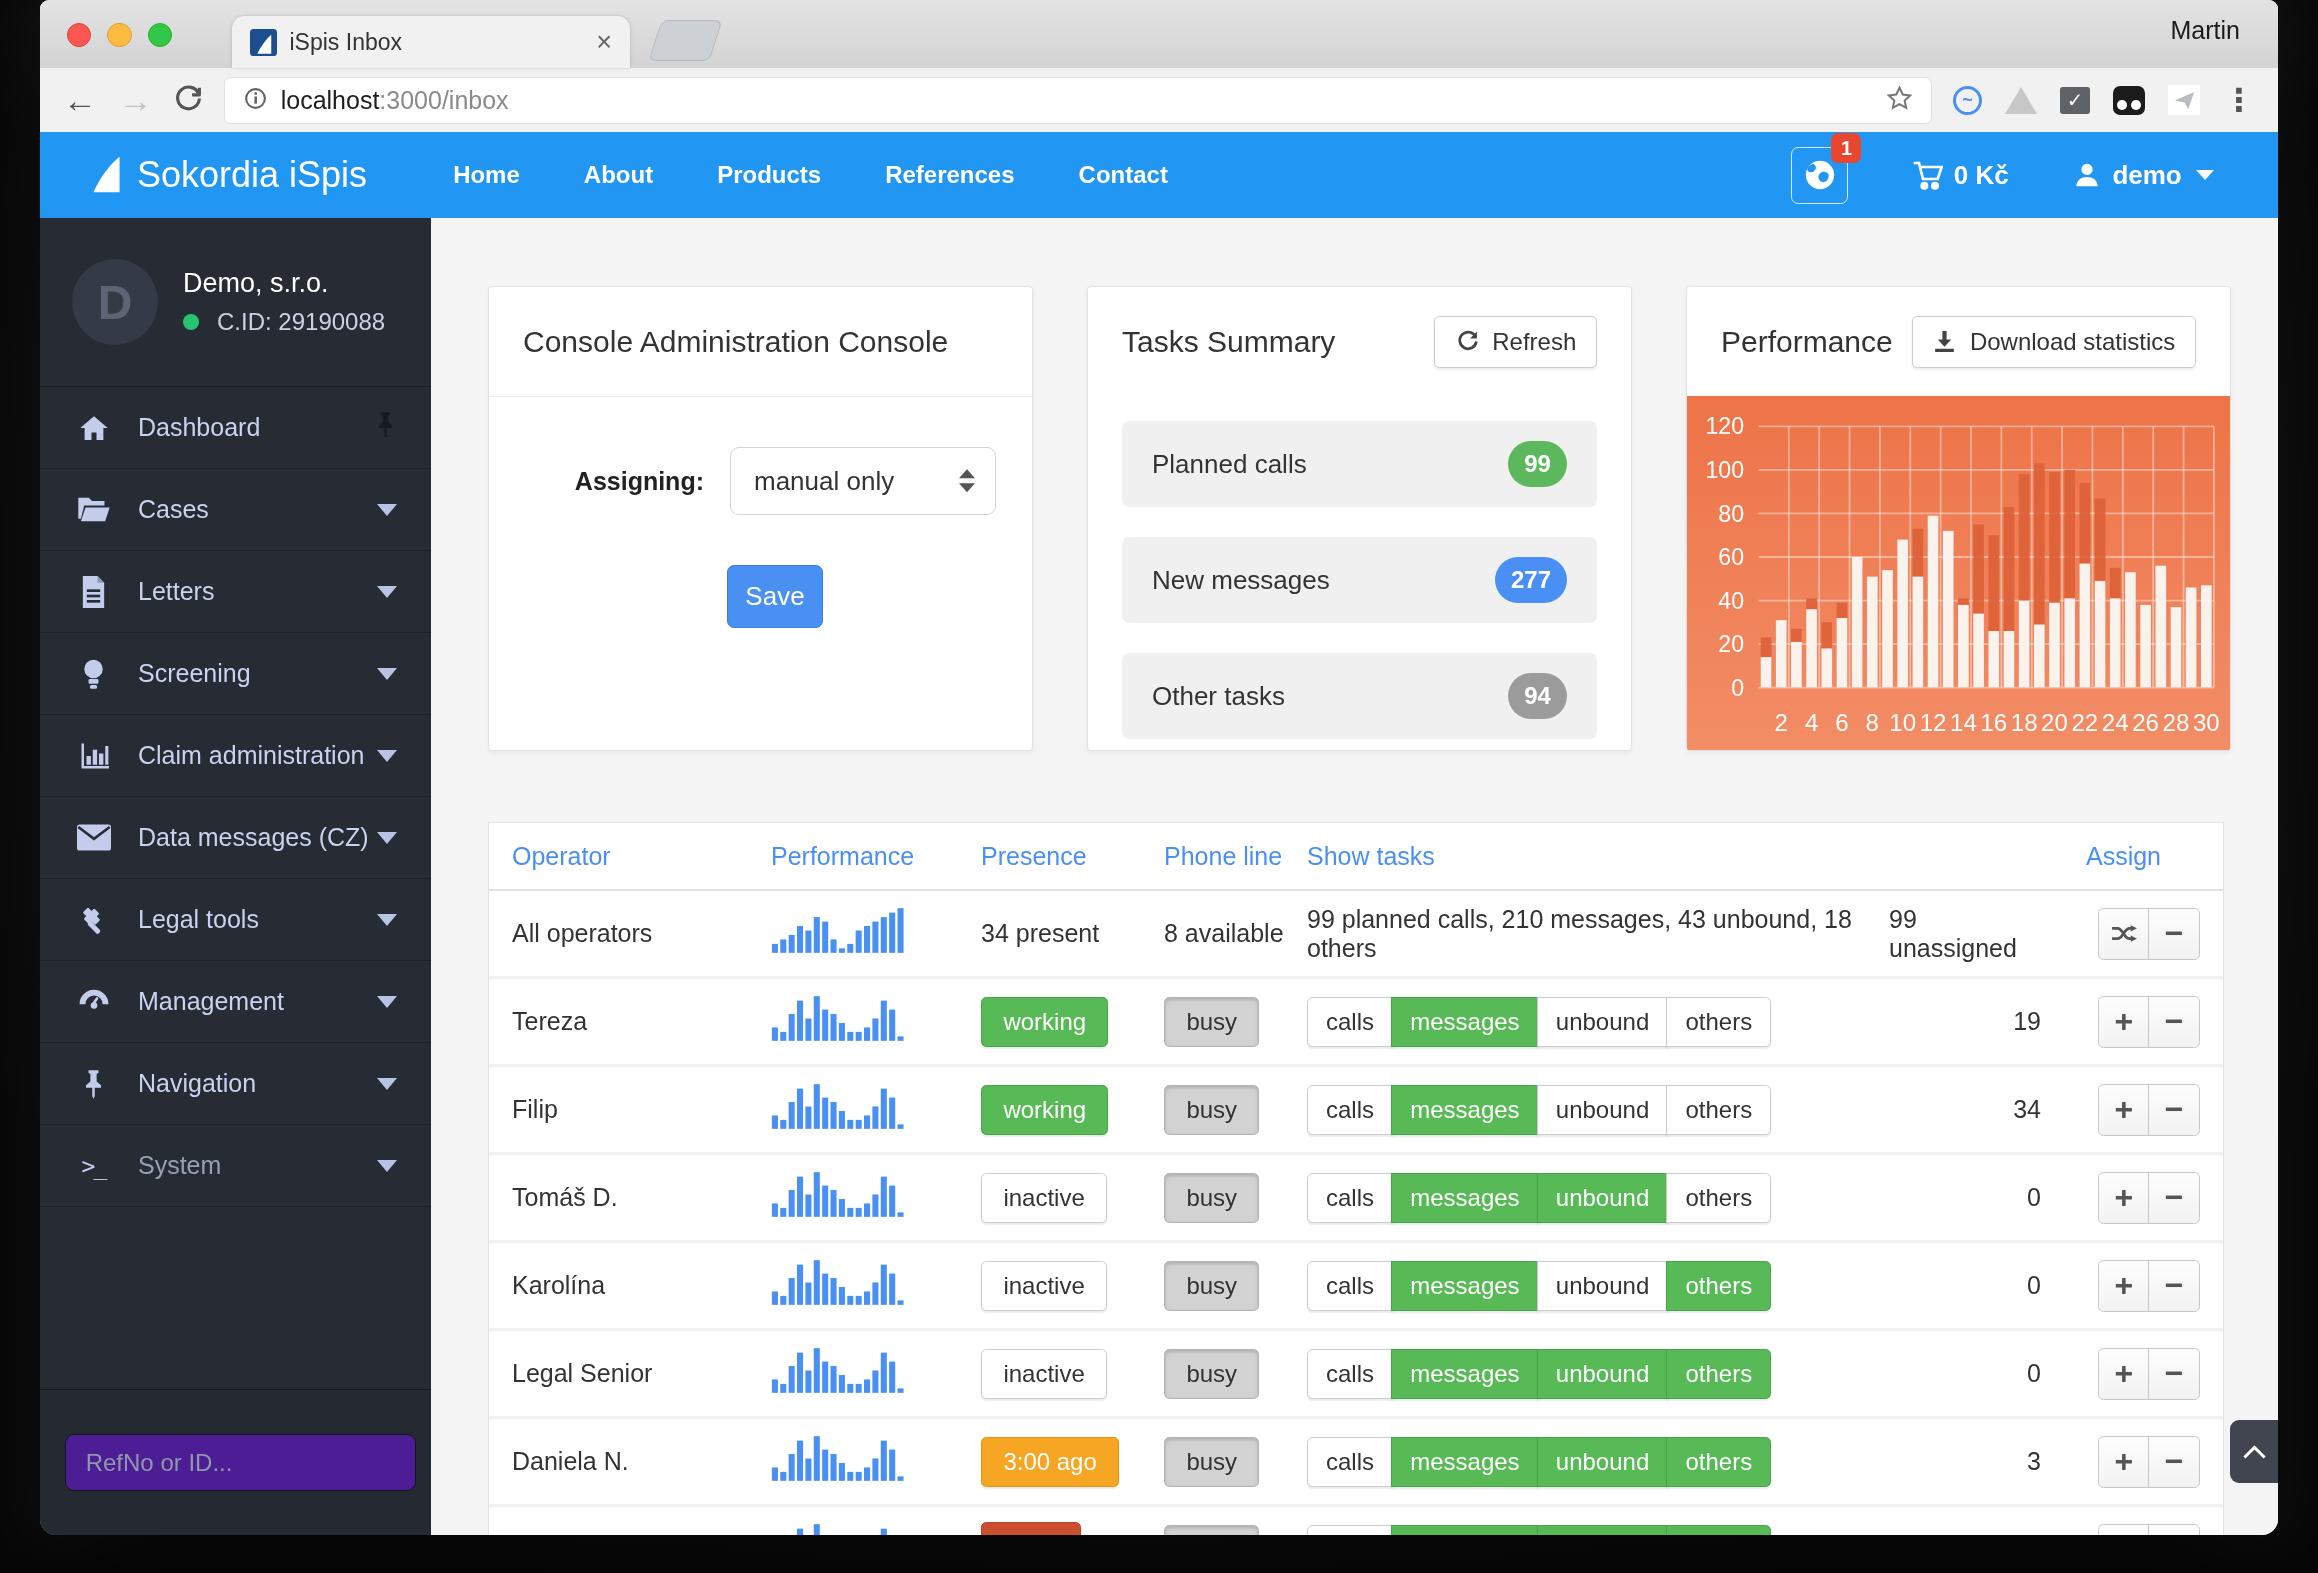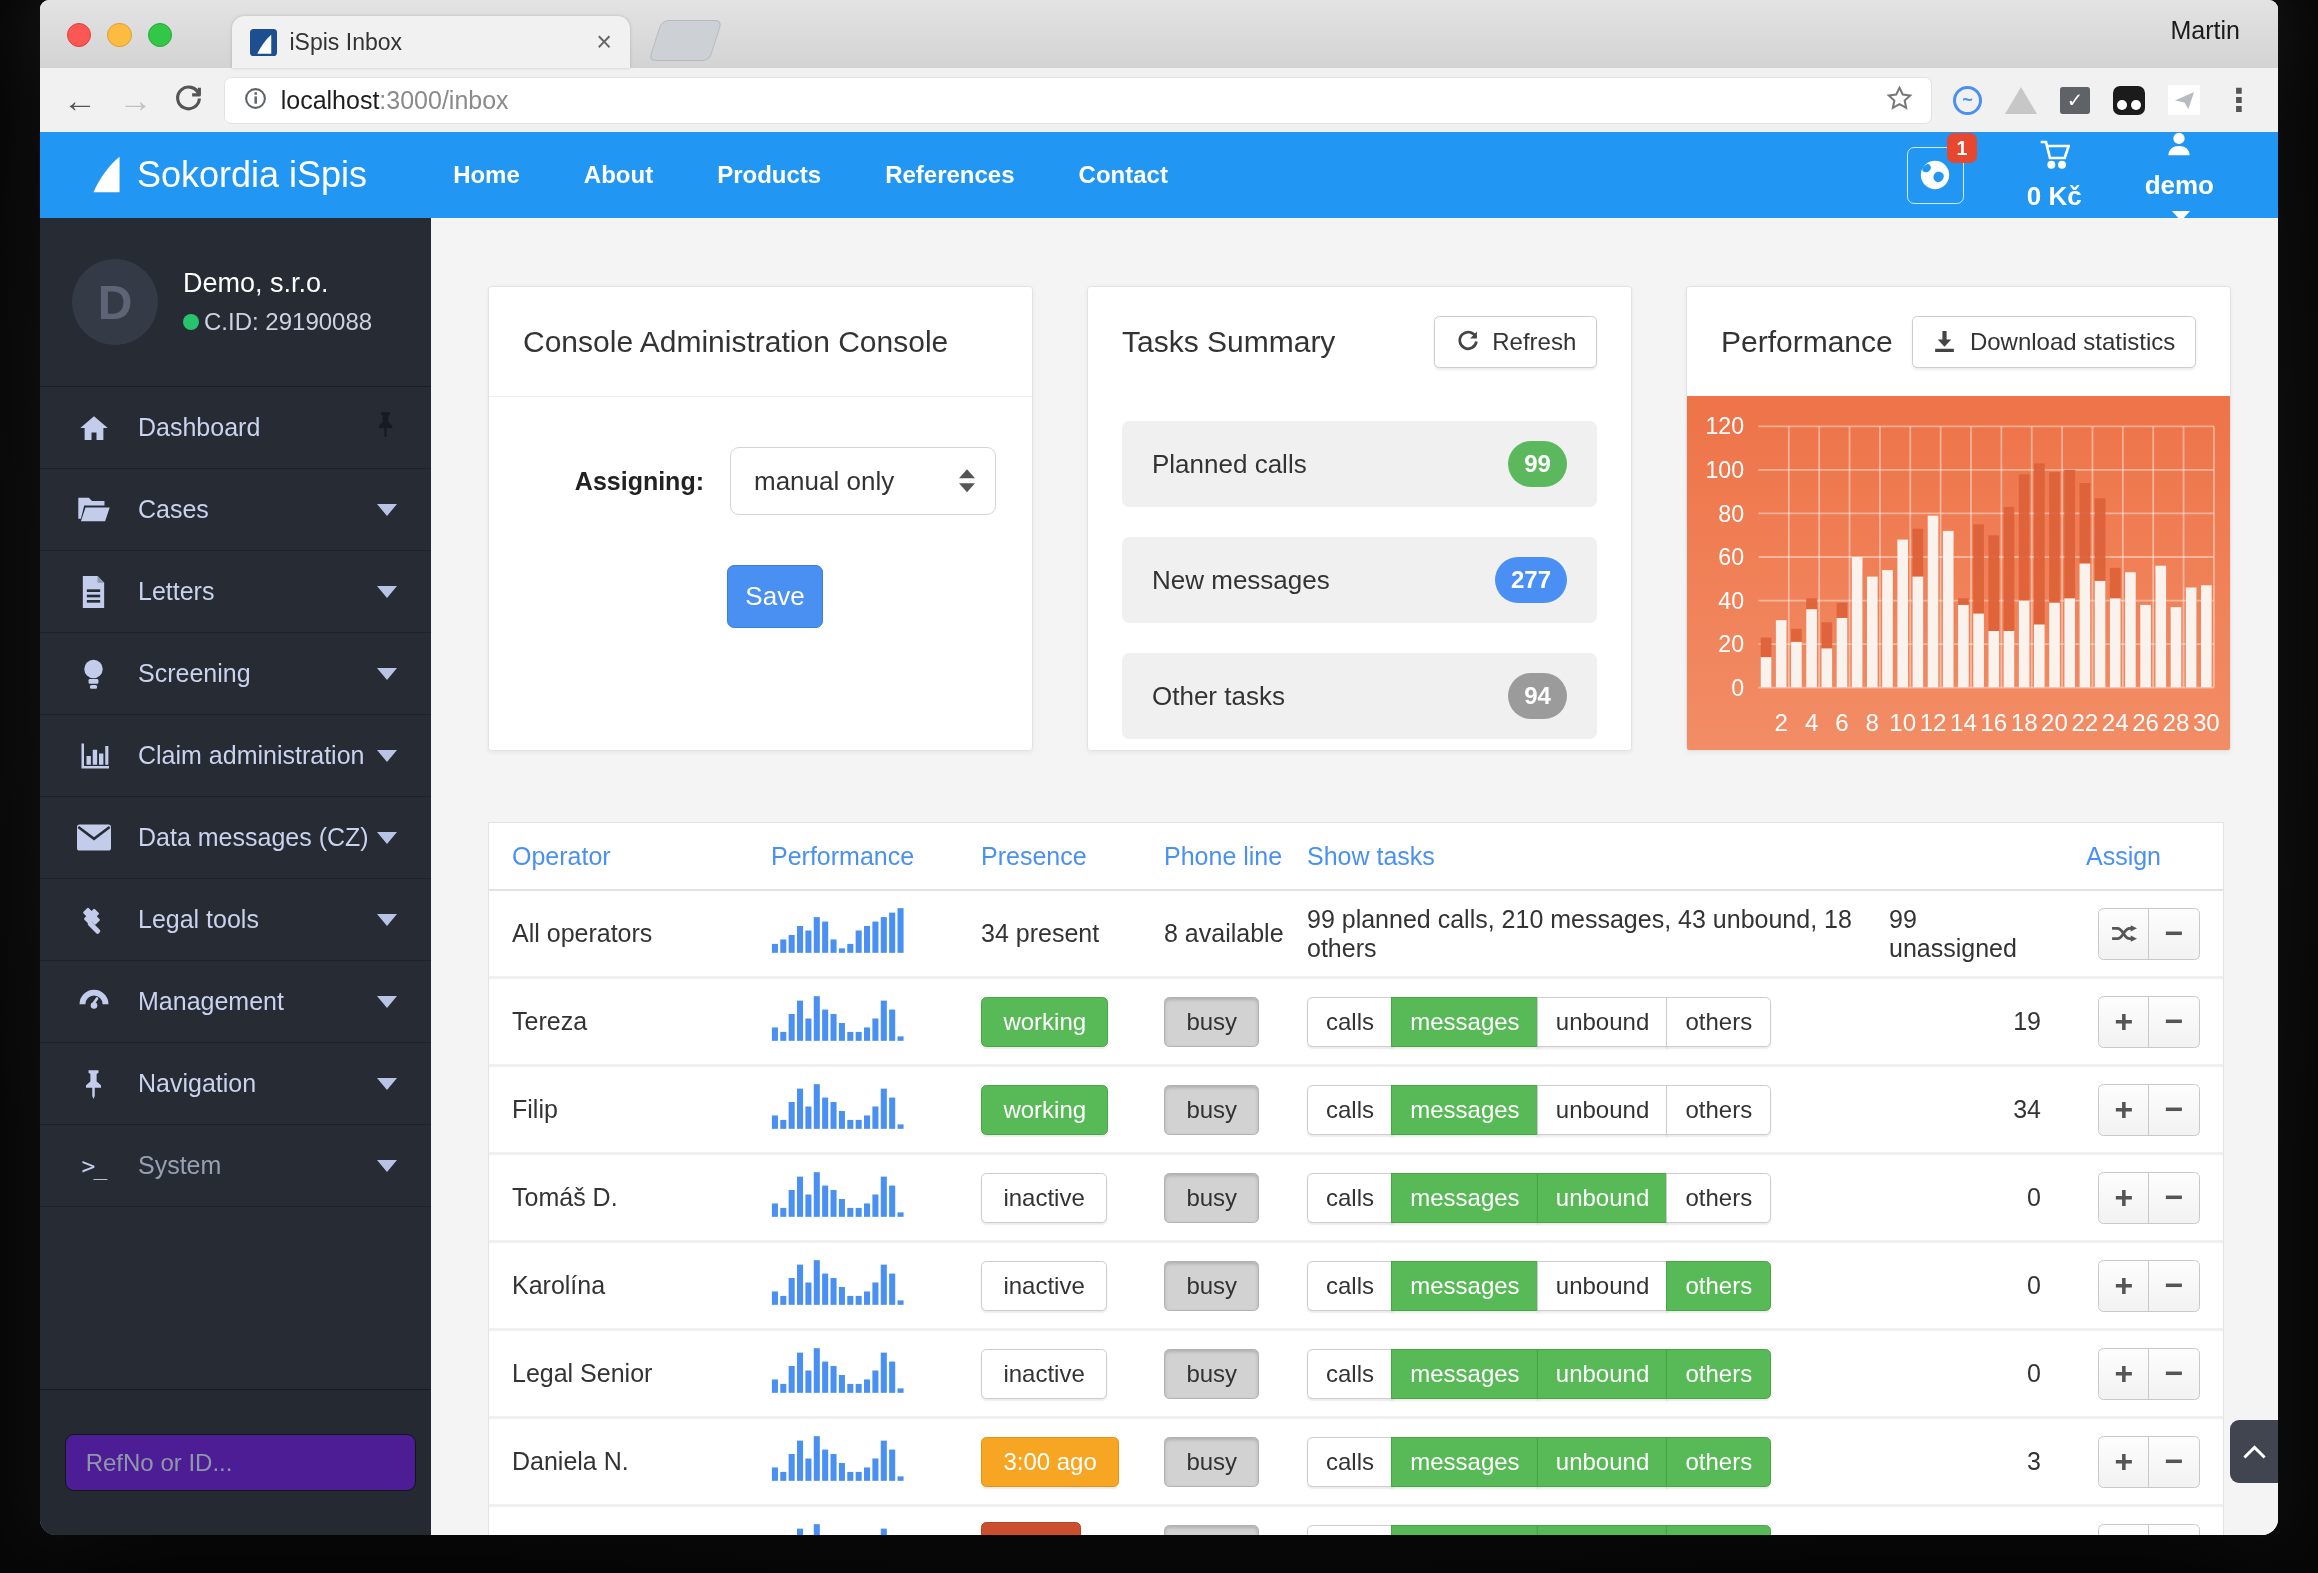--- a/index.html
+++ b/index.html
@@ -52,32 +52,32 @@
   .navbar{height:86px;background:#2196f3;display:flex;align-items:center;color:#fff;flex:none;}
   .brand{display:flex;align-items:center;gap:10px;padding-left:46px;font-size:36px;font-weight:300;white-space:nowrap;}
   .nav-items{display:flex;align-items:center;gap:64px;margin-left:86px;}
   .nav-item{font-size:24px;font-weight:600;cursor:pointer;white-space:nowrap;}
   .nav-right{margin-left:auto;display:flex;align-items:center;gap:63px;padding-right:64px;}
   .globe-btn{width:55px;height:55px;border:1.8px solid rgba(255,255,255,.8);border-radius:7.1px;position:relative;
              display:flex;align-items:center;justify-content:center;}
   .globe-badge{position:absolute;top:-14.3px;right:-14.3px;min-width:30px;height:30px;background:#e8472f;
                border-radius:7.1px;color:#fff;font-size:19.7px;font-weight:bold;display:flex;align-items:center;
                justify-content:center;padding:0 5.4px;box-sizing:border-box;}
-  .nav-chip{display:flex;align-items:center;gap:10.7px;font-size:26px;font-weight:600;flex-direction:column;}
+  .nav-chip{display:flex;align-items:center;gap:10.7px;font-size:26px;font-weight:600;}
   .caret-down{width:0;height:0;border-left:9px solid transparent;border-right:9px solid transparent;
               border-top:10.7px solid #fff;margin-left:3.6px;}
   
   .content{flex:1;display:flex;overflow:hidden;min-height:0;}
   .sidebar{width:391px;flex:none;background:#262b34;display:flex;flex-direction:column;color:#c9d3ee;}
   .profile{height:168px;flex:none;display:flex;align-items:center;gap:25px;padding:0 32px;
            border-bottom:1.8px solid #1a1e25;}
   .avatar{width:86px;height:86px;border-radius:50%;background:#353b46;color:#5d6475;font-size:48px;
           font-weight:bold;display:flex;align-items:center;justify-content:center;flex:none;}
   .company{font-size:27px;color:#fff;margin-bottom:9px;}
-  .cid{display:flex;align-items:center;gap:5px;font-size:24px;color:#ccd2e2;}
+  .cid{display:flex;align-items:center;gap:18px;font-size:24px;color:#ccd2e2;}
   .dot{width:16px;height:16px;border-radius:50%;background:#27c46d;}
   .menu{list-style:none;margin:0;padding:0;flex:1;overflow:hidden;}
   .menu li{height:81px;display:flex;align-items:center;padding:0 34px;border-bottom:1.8px solid #1d222a;
            font-size:25px;cursor:pointer;}
   .mi-icon{width:39px;margin-right:25px;color:#c3cdeb;display:flex;align-items:center;justify-content:center;flex:none;}
   .mi-label{flex:1;}
   .mi-label.muted{color:#97a0b3;}
   .mi-caret{width:0;height:0;border-left:10.7px solid transparent;border-right:10.7px solid transparent;
             border-top:12.5px solid #b9c4e4;}
   .mi-pin{color:#171a20;}

